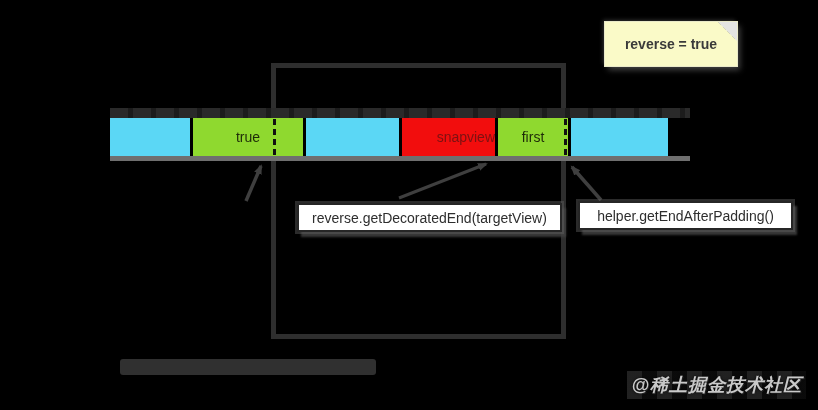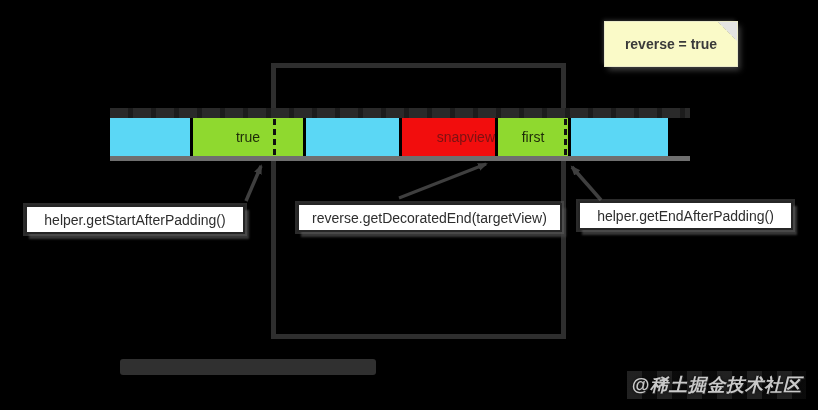--- a/index.html
+++ b/index.html
@@ -118,23 +118,20 @@
     <defs>
       <marker id="ah" markerWidth="12" markerHeight="12" refX="8" refY="4" orient="auto" markerUnits="userSpaceOnUse">
         <path d="M0,0 L10,4 L0,8 z" fill="#3f3f3f"></path>
       </marker>
     </defs>
     <line x1="246" y1="201" x2="261" y2="166" stroke="#3f3f3f" stroke-width="3.5" marker-end="url(#ah)"></line>
     <line x1="399" y1="198" x2="486" y2="164" stroke="#3f3f3f" stroke-width="3" marker-end="url(#ah)"></line>
     <line x1="601" y1="200" x2="572" y2="167" stroke="#3f3f3f" stroke-width="3.5" marker-end="url(#ah)"></line>
   </svg>
 
-  <div class="callout c-start">
-    <span>helper.getStartAfterPadding()</span>
-  </div>
   <div class="callout c-mid">
     <span>reverse.getDecoratedEnd(targetView)</span>
   </div>
   <div class="callout c-end">
     <span>helper.getEndAfterPadding()</span>
   </div>
 
   <div class="note">
     <span>reverse = true</span>
     <span class="note-fold"></span>

